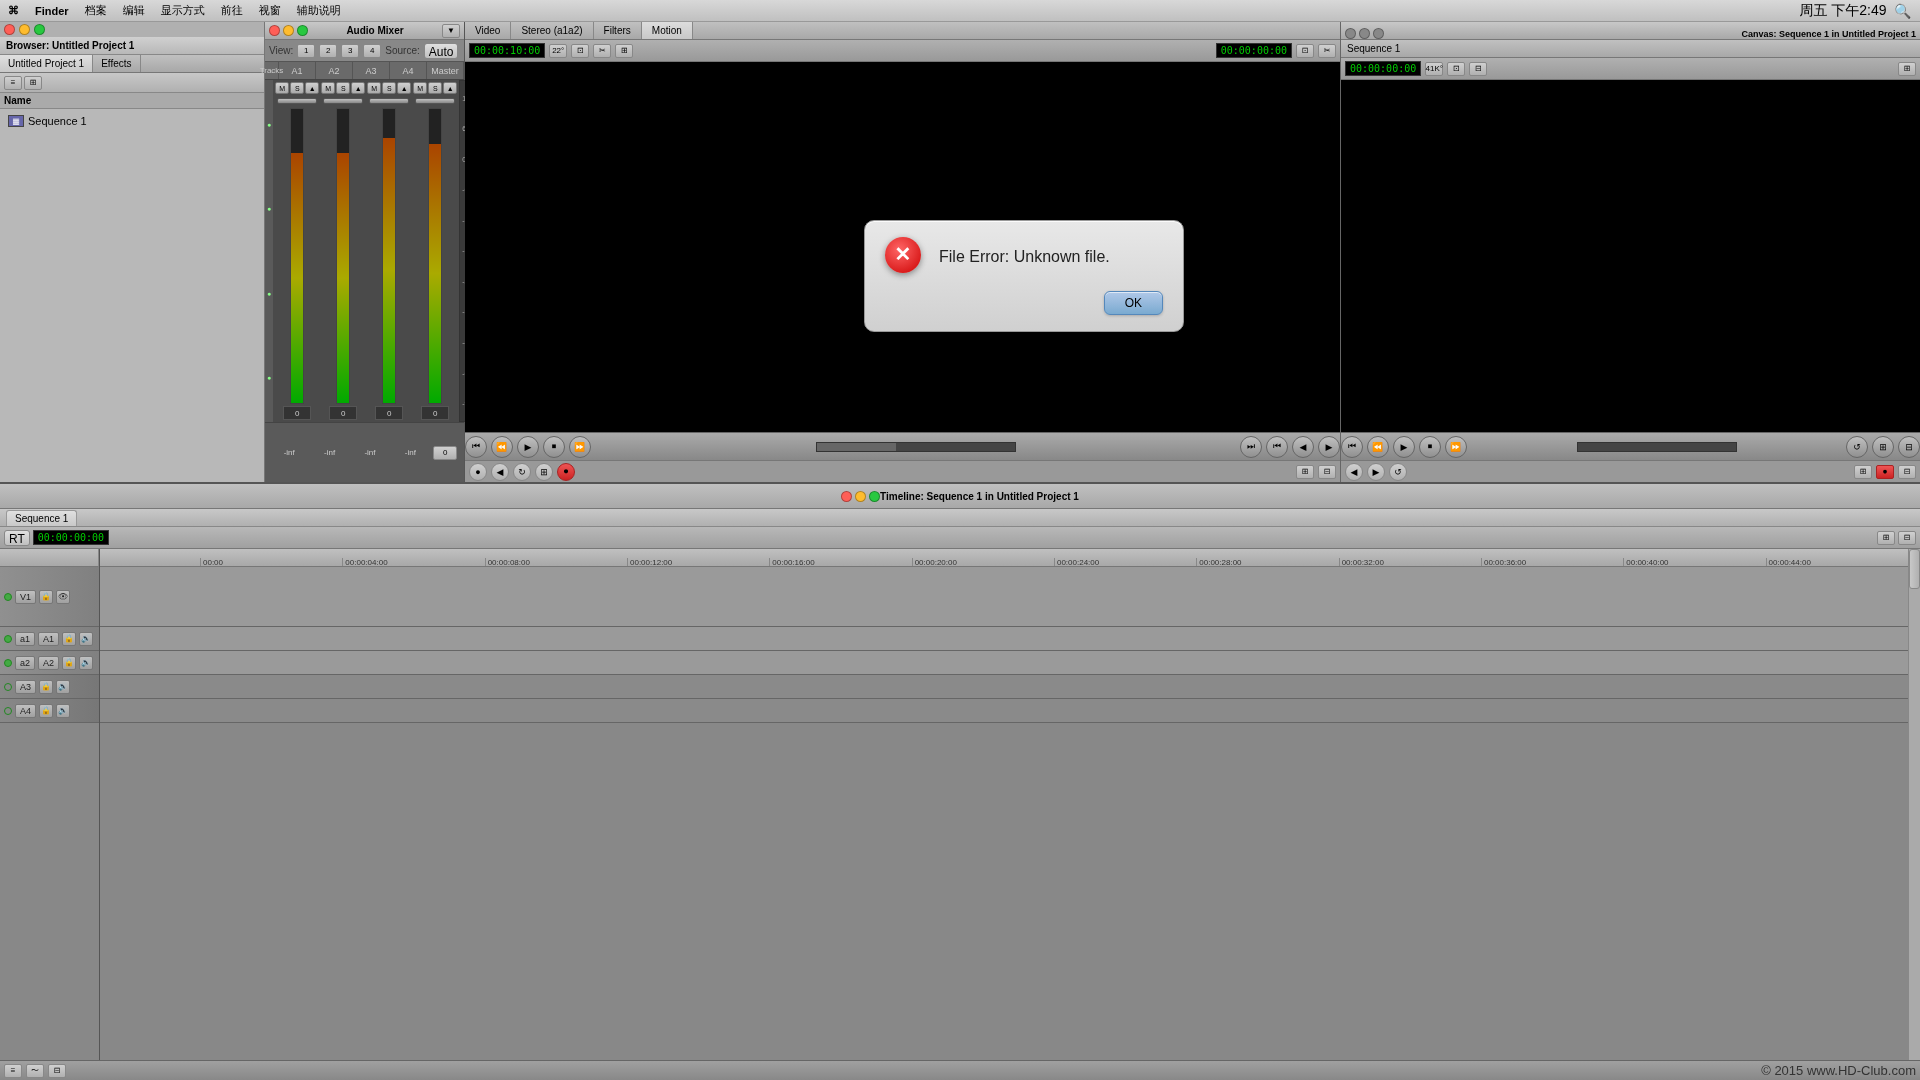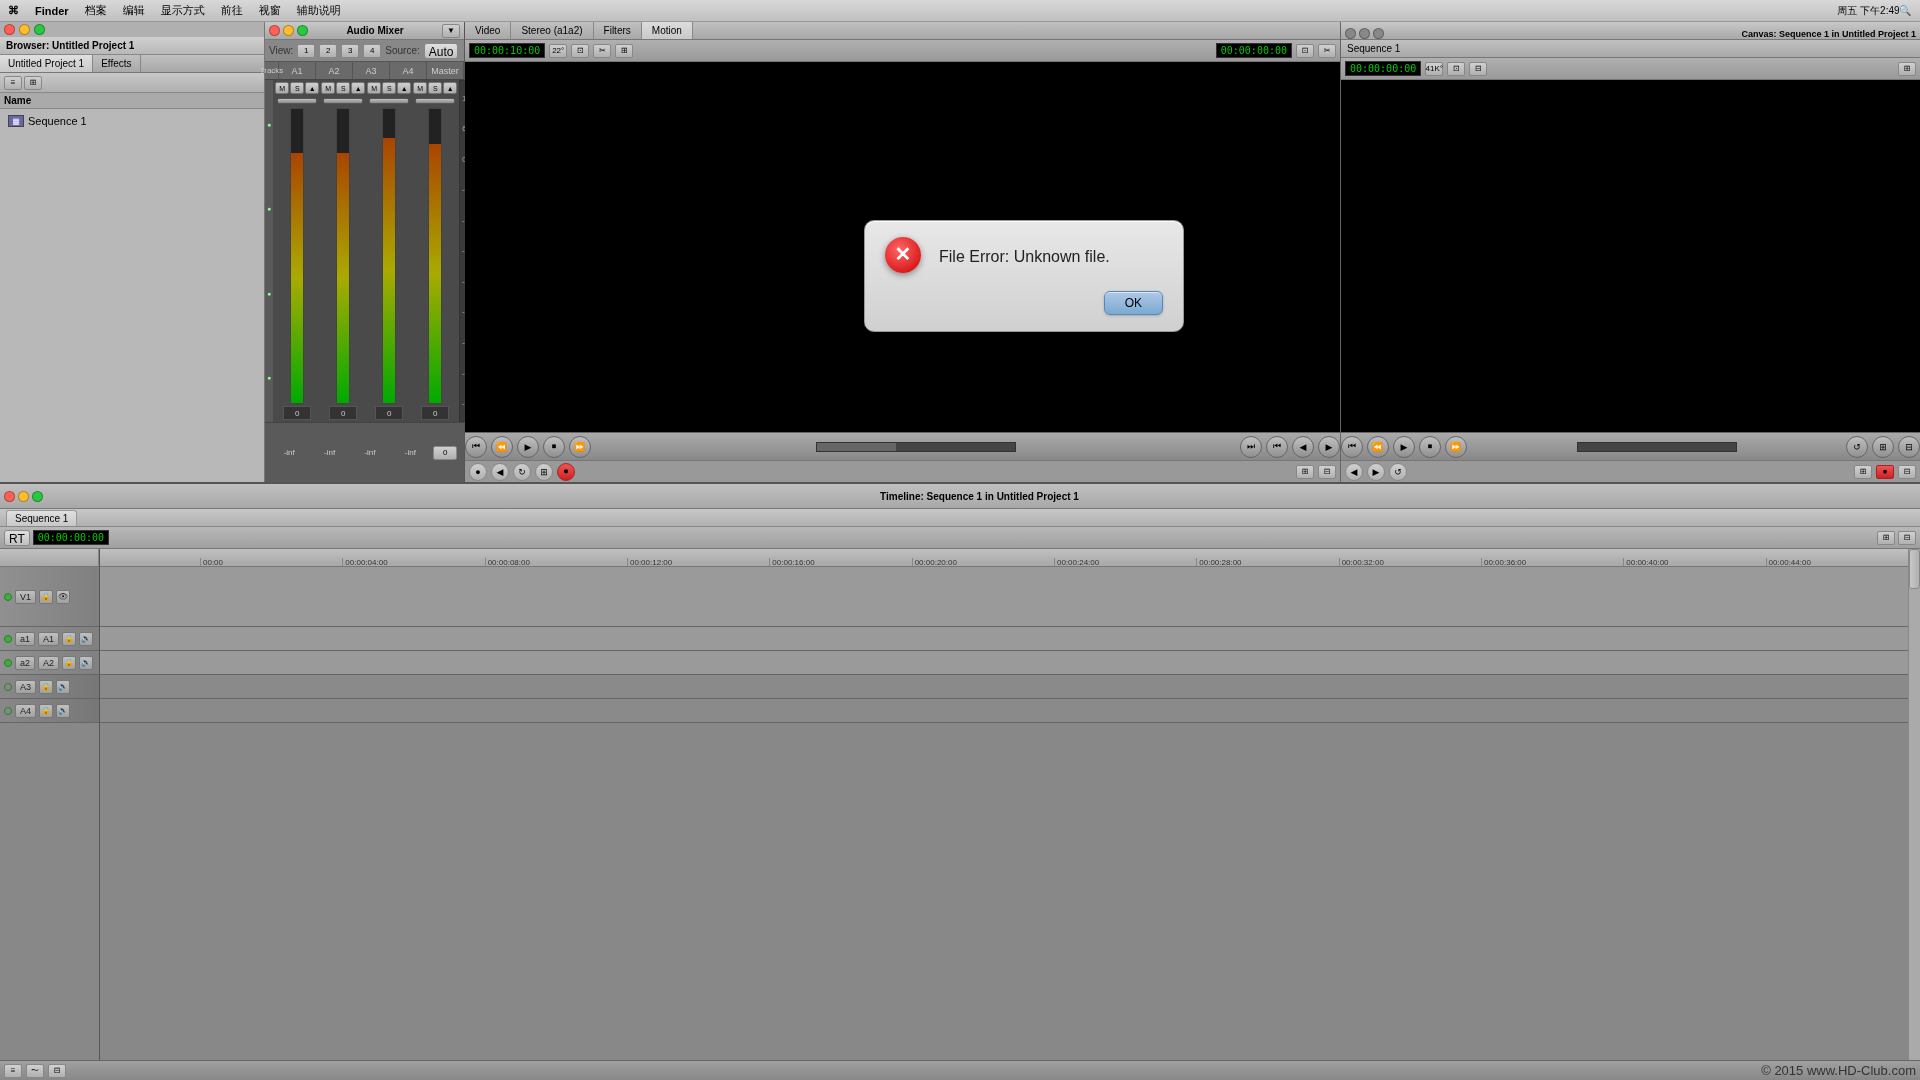--- a/index.html
+++ b/index.html
@@ -31,21 +31,22 @@
       font-size: 11px;
       font-weight: 500;
       cursor: pointer;
       white-space: nowrap;
     }
     .menu-item.bold { font-weight: bold; }
     .menu-right {
       margin-left: auto;
       display: flex;
       align-items: center;
-      font-size: 10px;
+      gap: 8px;
+      font-size: 14px;
     }
 
     
     #app {
       width: 100%;
       height: calc(100% - 22px);
       display: flex;
       flex-direction: column;
     }
 
@@ -899,21 +900,21 @@
         <div style="flex:1;"></div>
         <div class="ctrl-btn">⊞</div>
         <div class="ctrl-btn ctrl-btn-red" style="background:linear-gradient(to bottom,#ee5555,#cc2222);border-color:#aa2222;">⏺</div>
         <div class="ctrl-btn">⊟</div>
       </div>
     </div>
   </div>
 
   <div id="timeline-section">
 
-    <div style="display:flex;justify-content:space-between;align-items:center;background:linear-gradient(to bottom,#c0c0c0,#a8a8a8);height:18px;border-bottom:1px solid #777;padding:12px 4px;">
+    <div style="display:flex;justify-content:center;align-items:center;background:linear-gradient(to bottom,#c0c0c0,#a8a8a8);height:18px;border-bottom:1px solid #777;padding:12px 4px;">
       <div class="window-controls" style="padding:0;gap:3px;">
         <div class="wc wc-close"></div>
         <div class="wc wc-min"></div>
         <div class="wc wc-max"></div>
       </div>
       <span style="font-size:10px;font-weight:600;">Timeline: Sequence 1 in Untitled Project 1</span>
       <span style="font-size:9px;"></span>
     </div>
 
     <div style="background:linear-gradient(to bottom,#c8c8c8,#b0b0b0);height:18px;display:flex;align-items:center;padding:0 6px;border-bottom:1px solid #888;">

